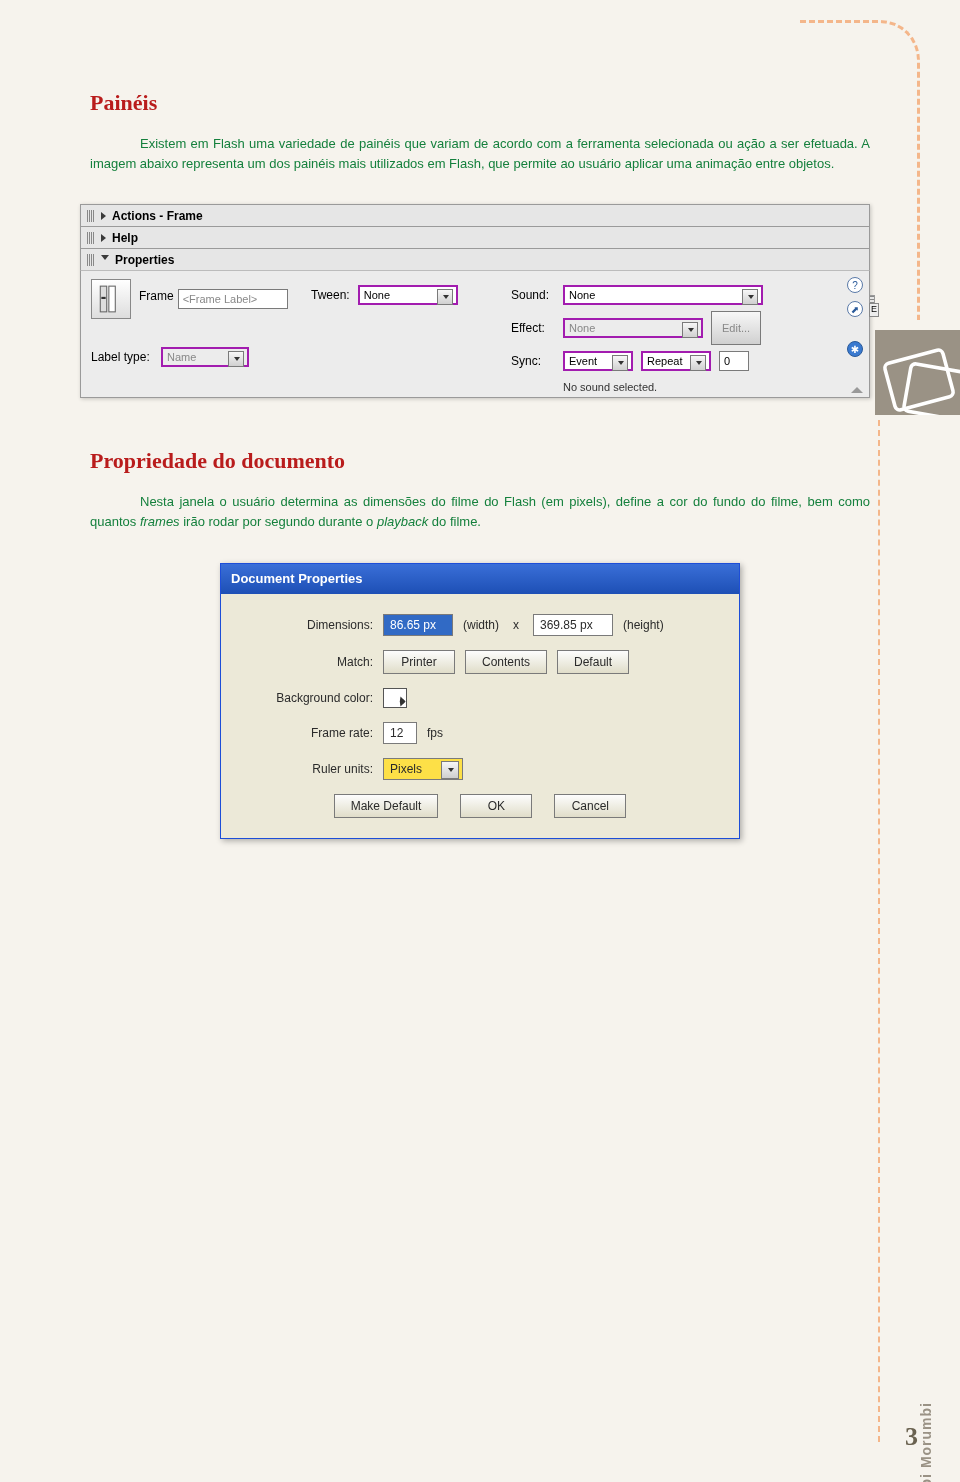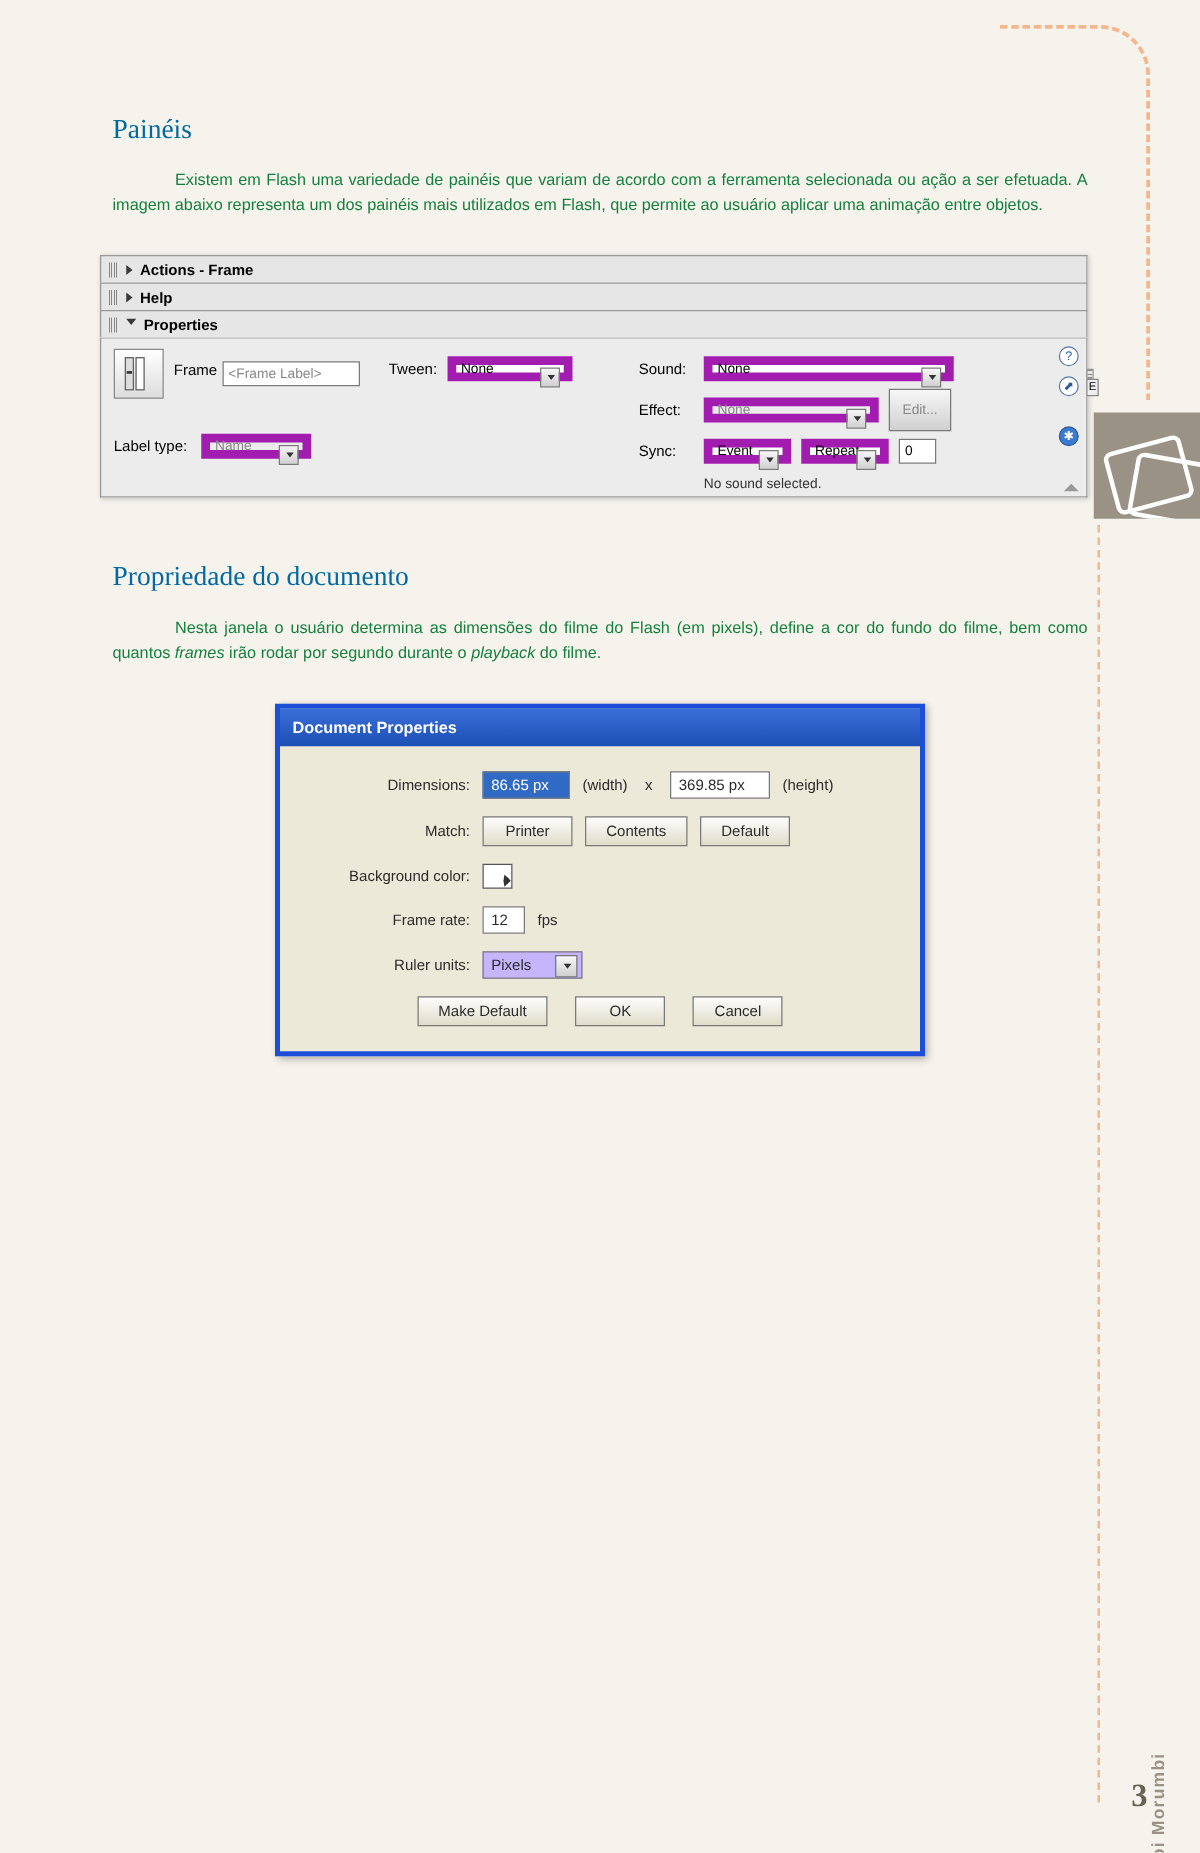--- a/index.html
+++ b/index.html
@@ -36,22 +36,22 @@
   .deco-side-line {
     position: absolute;
     top: 420px; bottom: 40px; right: 80px;
     width: 0;
     border-right: 2px dashed #f4b68a;
   }
 
   h2.section {
     font-family: Georgia, 'Times New Roman', serif;
     font-size: 22px;
-    font-weight: normal;
-    color: #0369a1;
+    font-weight: bold;
+    color: #b91c1c;
     margin-bottom: 18px;
   }
   p.body {
     font-size: 13px;
     line-height: 1.55;
     color: #15803d;
     text-align: justify;
     margin-bottom: 18px;
     text-indent: 50px;
   }
@@ -114,21 +114,21 @@
   .win-input, .win-input-ro {
     height: 20px;
     border: 1px solid #7a7a7a;
     background: #fff;
     font-size: 11px;
     padding: 0 4px;
     font-family: Tahoma, Arial, sans-serif;
   }
   .win-select {
     height: 20px;
-    border: 7px solid #a21caf;
+    border: 2px solid #a21caf;
     background: #fff;
     font-size: 11px;
     padding: 0 18px 0 4px;
     position: relative;
     display: inline-flex;
     align-items: center;
     min-width: 60px;
   }
   .win-select.disabled { background: #ececec; color: #888; }
   .win-select::after {
@@ -183,21 +183,21 @@
   .right-edge2 { top: 32px; width:10px; height:14px; border:1px solid #888; background:#eee; position:absolute; right:-10px; font-size:9px; text-align:center; }
 
   .nosound { font-size: 11px; color: #333; margin-top: 4px; }
 
   
   .dialog {
     width: 520px;
     margin: 30px auto 0 auto;
     font-family: Tahoma, Arial, sans-serif;
     font-size: 12px;
-    border: 4px solid #1d4ed8;
+    border: 1px solid #1d4ed8;
     box-shadow: 2px 2px 6px rgba(0,0,0,.3);
     background: #ece9d8;
   }
   .dialog-title {
     height: 30px;
     background: linear-gradient(#3a6fd8,#1d4fb5);
     color: #fff;
     font-weight: bold;
     display: flex; align-items: center;
     padding: 0 10px;
@@ -240,21 +240,21 @@
   .color-swatch::after {
     content: ""; position: absolute; right: 2px; bottom: 2px;
     border-left: 3px solid transparent;
     border-bottom: 3px solid transparent;
     border-right: 4px solid #333;
     border-top: 4px solid #333;
     transform: rotate(45deg);
     width: 0; height: 0;
   }
   .dlg-select {
-    height: 22px; border: 1px solid #7a7a7a; background: #c4b5fd;
+    height: 22px; border: 1px solid #7a7a7a; background: #fde047;
     padding: 0 22px 0 6px; position: relative; display: inline-flex; align-items: center;
     min-width: 80px;
   }
   .dlg-select::after {
     content: ""; position: absolute; right: 3px; top: 2px;
     width: 16px; height: 16px;
     background: linear-gradient(#f7f7f7,#cfcfcf);
     border: 1px solid #7a7a7a;
   }
   .dlg-select::before {

